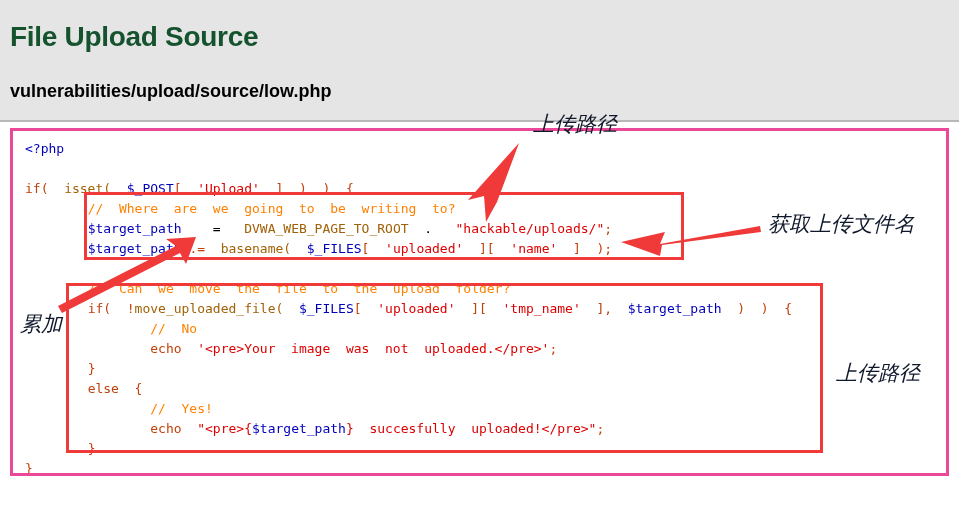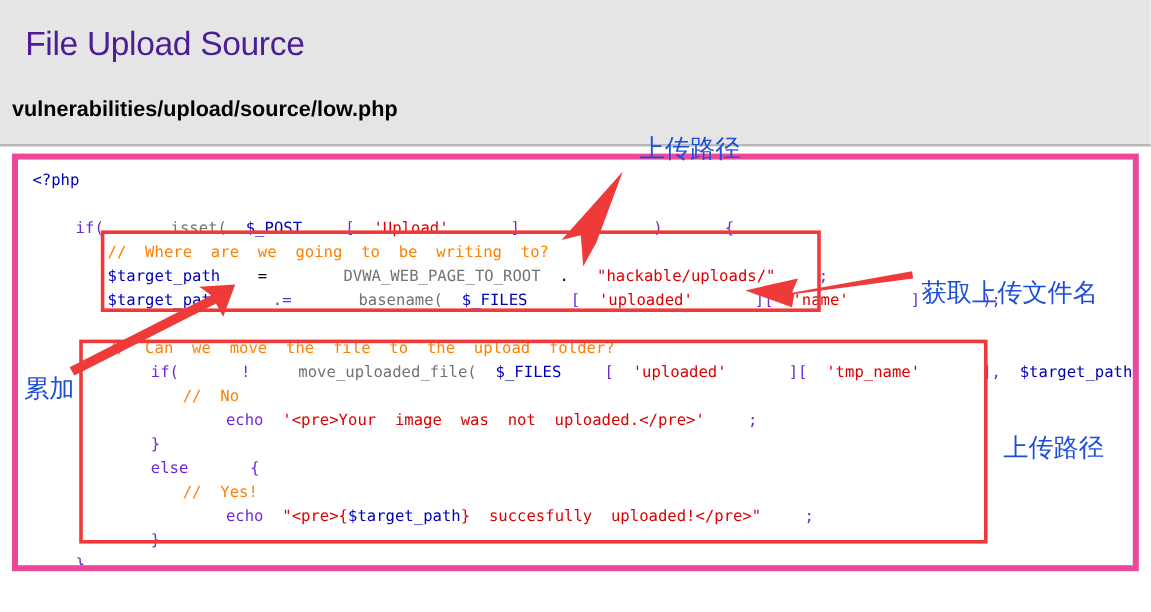--- a/index.html
+++ b/index.html
@@ -11,76 +11,77 @@
     position:relative;
   }
   
   #header-band{
     position:absolute;left:0;top:0;width:959px;height:122px;
     background:#e5e5e5;
     border-bottom:2px solid #b8b8b8;
     box-sizing:border-box;
   }
   #page-title{
-    position:absolute;left:21px;top:21px;
-    font-size:28px;font-weight:normal;color:#4c1d95;
+    position:absolute;left:10px;top:21px;
+    font-size:28px;font-weight:bold;color:#14532d;
     letter-spacing:-0.3px;
     font-family:"Liberation Sans",sans-serif;
   }
   #file-path{
     position:absolute;left:10px;top:81px;
     font-size:18px;font-weight:bold;color:#000;
     font-family:"Liberation Sans",sans-serif;
   }
   
   #code-panel{
     position:absolute;left:10px;top:128px;
     width:939px;height:348px;
     background:#ffffff;
-    border:5px solid #ec4899;
+    border:3px solid #ec4899;
     box-sizing:border-box;
     overflow:hidden;
   }
   #code-block{
     position:absolute;left:12px;top:8px;
     font-family:"DejaVu Sans Mono","Liberation Mono",monospace;
     font-size:13px;
     line-height:20px;
     white-space:pre;
     color:#000000;
   }
   .ln{display:block;height:20px;}
-  .kw{color:#6d28d9;margin-left:36px;}      
+  .kw{color:#c2410c;}      
   .var{color:#0000BB;}     
   .str{color:#DD0000;text-align:right;}     
   .cmt{color:#FF8000;}     
-  .fn{color:#737373;margin-left:40px;}      
+  .fn{color:#a16207;}      
   .df{color:#000000;}      
 
   
   .redbox{
     position:absolute;
     border:3px solid #f03a3a;
     box-sizing:border-box;
     pointer-events:none;
   }
   #redbox-path{ left:84px; top:192px; width:600px; height:68px; }
   #redbox-move{ left:66px; top:283px; width:757px; height:170px; }
 
   
   .redlabel{
     position:absolute;
-    color:#1d4ed8;
+    color:#0f172a;
     font-family:"DejaVu Sans",sans-serif;
     font-size:20px;
     line-height:28px;
     white-space:pre;
+    font-style:italic;
   }
   #label-upload-path{ left:533px; top:110px; font-size:21px;}
-  #label-get-filename{ left:768px; top:210px; font-size:21px;margin-top:20px;}
+  #label-get-filename{ left:768px; top:210px; font-size:21px;}
   #label-append{ left:20px; top:310px; font-size:21px;}
   #label-move-tmp{ left:836px; top:296px; font-size:21px; line-height:31px;}
 
   
   .arrow-svg{position:absolute;left:0;top:0;width:959px;height:510px;pointer-events:none;}
 </style>
 </head>
 <body>
 
 <div id="header-band"></div>

